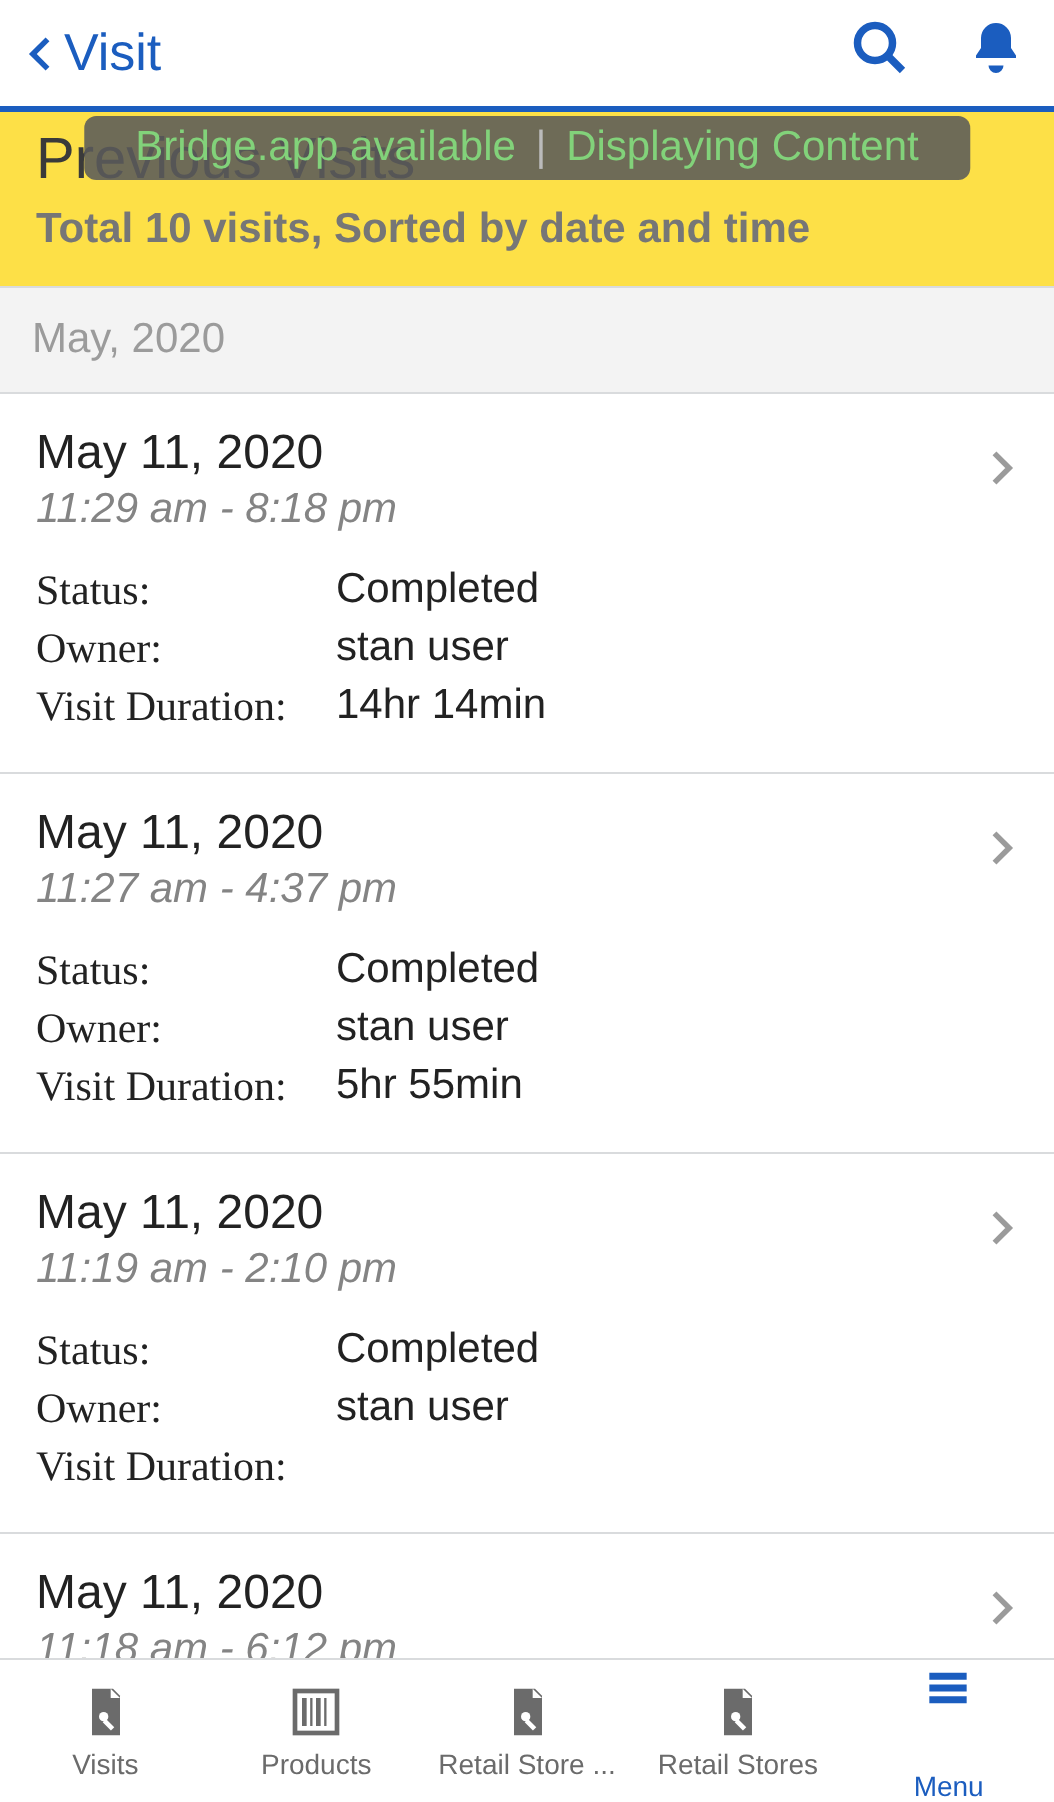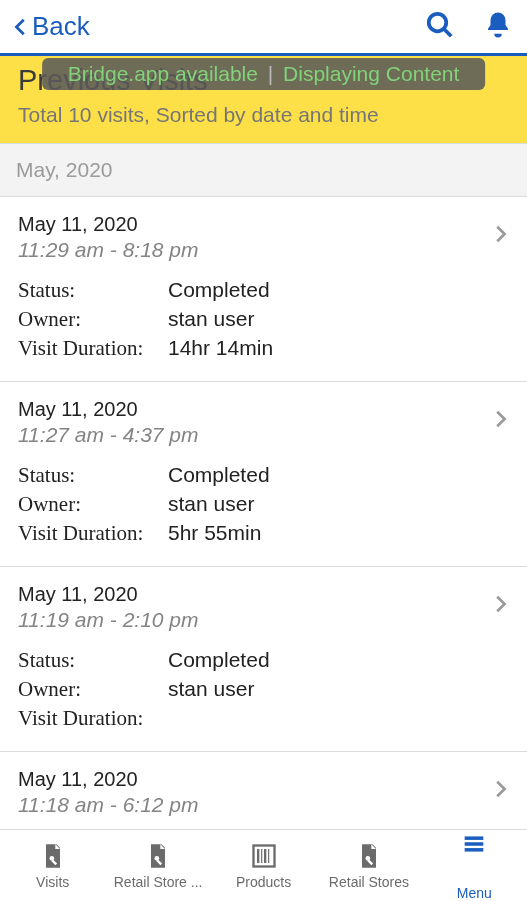--- a/index.html
+++ b/index.html
@@ -56,40 +56,41 @@
 }
 .page-title {
   font-size: 29px;
   font-weight: 400;
   color: #3a3a3a;
 }
 .page-sub {
   font-size: 21px;
   color: #767676;
   margin-top: 6px;
+  font-weight: bold;
 }
 
 
 .sect {
   background: #f3f3f3;
   padding: 14px 16px;
   font-size: 21px;
   color: #9b9b9b;
   border-bottom: 1px solid #d9dbdd;
 }
 
 
 .visit {
   padding: 16px 18px 18px;
   border-bottom: 1px solid #d9dbdd;
   position: relative;
   background: #fff;
 }
 .visit .date {
-  font-size: 20px;
+  font-size: 24px;
   color: #222;
 }
 .visit .time {
   font-size: 21px;
   color: #848484;
   margin-top: 2px;
   font-style: italic;
 }
 .visit .kv {
   margin-top: 14px;
@@ -137,21 +138,21 @@
 }
 </style>
 </head>
 <body>
 
 <div class="topnav">
   <div class="back">
     <svg viewBox="0 0 24 24" fill="none" stroke="currentColor" stroke-width="3">
         <polyline points="15 4 7 12 15 20"></polyline>
       </svg>
-    <span>Back</span>
+    <span>Visit</span>
   </div>
   <div class="topright">
     <span>
       <svg viewBox="0 0 24 24" fill="none" stroke="currentColor" stroke-width="3">
           <circle cx="10" cy="10" r="7"></circle>
           <line x1="21" y1="21" x2="15" y2="15"></line>
         </svg>
     </span>
     <span>
       <svg viewBox="0 0 24 24" fill="currentColor">
@@ -256,44 +257,44 @@
     <svg viewBox="0 0 24 24" fill="currentColor">
         <path d="M6 2h9l3 3v17H6z" fill="currentColor"></path>
         <path d="M14 2v4h4" fill="#fff"></path>
         <circle cx="11" cy="14" r="2" fill="#fff"></circle>
         <rect x="12" y="15" width="5" height="2" transform="rotate(45 12 15)" fill="#fff"></rect>
       </svg>
     <span class="lbl">Visits</span>
   </div>
   <div class="tab">
     <svg viewBox="0 0 24 24" fill="currentColor">
-        <path d="M6 2h9l3 3v17H6z" fill="currentColor"></path>
-        <path d="M14 2v4h4" fill="#fff"></path>
-        <circle cx="11" cy="14" r="2" fill="#fff"></circle>
-        <rect x="12" y="15" width="5" height="2" transform="rotate(45 12 15)" fill="#fff"></rect>
-      </svg>
-    <span class="lbl">Retail Store ...</span>
-  </div>
-  <div class="tab">
-    <svg viewBox="0 0 24 24" fill="currentColor">
         <rect x="3" y="3" width="18" height="18" fill="none" stroke="currentColor" stroke-width="2"></rect>
         <line x1="7" y1="6" x2="7" y2="18" stroke="currentColor" stroke-width="2"></line>
         <line x1="10" y1="6" x2="10" y2="18" stroke="currentColor" stroke-width="1"></line>
         <line x1="13" y1="6" x2="13" y2="18" stroke="currentColor" stroke-width="2"></line>
         <line x1="16" y1="6" x2="16" y2="18" stroke="currentColor" stroke-width="1"></line>
       </svg>
     <span class="lbl">Products</span>
   </div>
   <div class="tab">
     <svg viewBox="0 0 24 24" fill="currentColor">
         <path d="M6 2h9l3 3v17H6z" fill="currentColor"></path>
         <path d="M14 2v4h4" fill="#fff"></path>
         <circle cx="11" cy="14" r="2" fill="#fff"></circle>
         <rect x="12" y="15" width="5" height="2" transform="rotate(45 12 15)" fill="#fff"></rect>
       </svg>
+    <span class="lbl">Retail Store ...</span>
+  </div>
+  <div class="tab">
+    <svg viewBox="0 0 24 24" fill="currentColor">
+        <path d="M6 2h9l3 3v17H6z" fill="currentColor"></path>
+        <path d="M14 2v4h4" fill="#fff"></path>
+        <circle cx="11" cy="14" r="2" fill="#fff"></circle>
+        <rect x="12" y="15" width="5" height="2" transform="rotate(45 12 15)" fill="#fff"></rect>
+      </svg>
     <span class="lbl">Retail Stores</span>
   </div>
   <div class="tab active">
     <svg viewBox="0 0 24 24" fill="none" stroke="currentColor" stroke-width="3">
         <line x1="4" y1="7" x2="20" y2="7"></line>
         <line x1="4" y1="12" x2="20" y2="12"></line>
         <line x1="4" y1="17" x2="20" y2="17"></line>
       </svg>
     <span class="lbl">Menu</span>
   </div>

